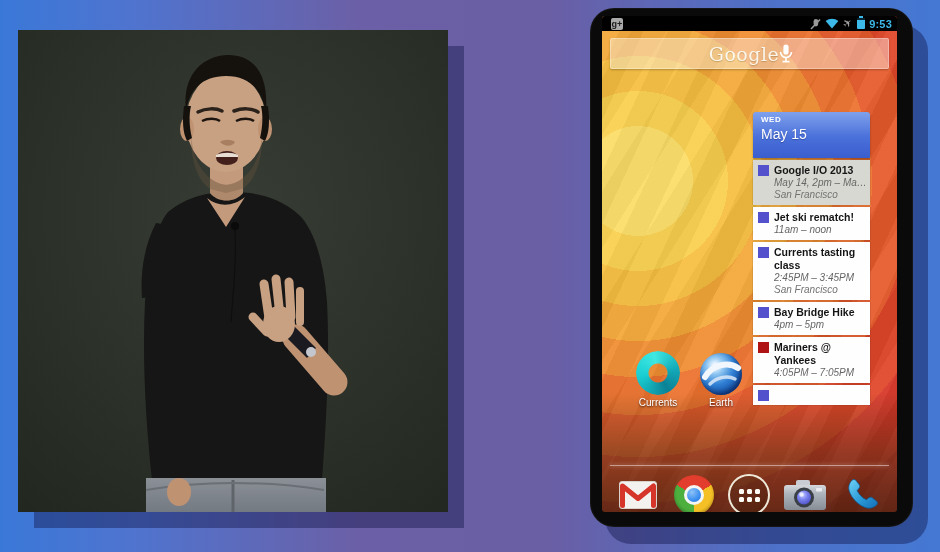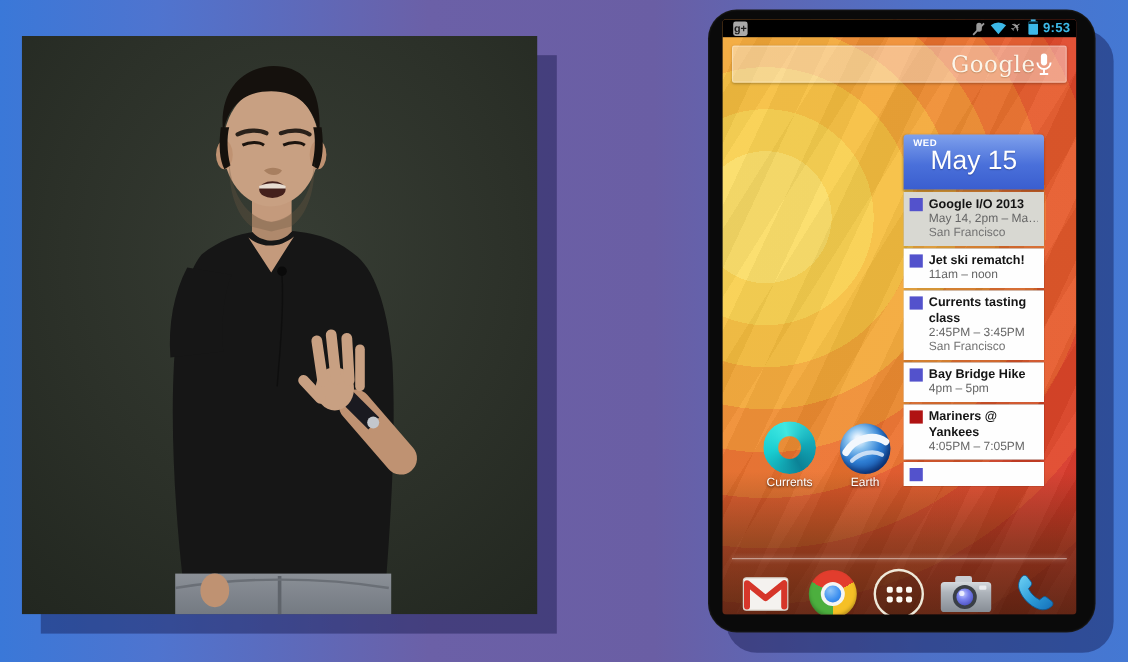--- a/index.html
+++ b/index.html
@@ -36,38 +36,38 @@
   .sb-time{color:#3cb9e8;font-size:11px;font-weight:bold;letter-spacing:0.2px;}
   .airplane{color:#a2a2a2;font-size:11px;line-height:11px;display:inline-block;transform:rotate(-38deg);}
   .battery{position:relative;width:8px;height:11px;background:#3cb9e8;border-radius:1px;margin-left:1px;}
   .battery::before{content:"";position:absolute;top:-2px;left:2px;width:4px;height:2px;background:#3cb9e8;}
   .battery .gap{position:absolute;top:0;left:0;right:0;height:2px;background:#062530;}
 
   
   .searchbar{position:absolute;left:8px;top:22px;width:279px;height:31px;border-radius:2px;
     background:rgba(255,255,255,0.40);
     box-shadow:0 1px 2px rgba(0,0,0,0.25), inset 0 0 0 1px rgba(255,255,255,0.30);
-    display:flex;align-items:center;justify-content:flex-end;box-sizing:border-box;padding:0 12px 0 15px;}
+    display:flex;align-items:center;justify-content:center;box-sizing:border-box;padding:0 12px 0 15px;}
   .google-logo{font-family:"DejaVu Serif",serif;font-size:19px;color:#fdfaf0;opacity:0.95;
     text-shadow:0 1px 1px rgba(110,80,30,0.35);letter-spacing:0.5px;}
 
   
   .calendar{position:absolute;left:151px;top:96px;width:117px;}
   .cal-header{height:46px;border-radius:3px 3px 0 0;box-sizing:border-box;padding:3px 8px 2px;
     background:linear-gradient(to bottom,#7fa1ec,#4a70da 55%,#3a5ecf);color:#fff;
     box-shadow:0 1px 2px rgba(0,0,0,0.35);}
   .cal-day{font-size:8px;font-weight:bold;letter-spacing:0.5px;line-height:9px;}
-  .cal-date{font-size:22px;line-height:20px;font-weight:normal;text-shadow:0 1px 1px rgba(0,0,40,0.3);text-align:center;}
+  .cal-date{font-size:14px;line-height:20px;font-weight:normal;text-shadow:0 1px 1px rgba(0,0,40,0.3);}
   .event-list{display:flex;flex-direction:column;gap:2px;margin-top:2px;}
   .event-card{background:#fefefe;display:flex;gap:5px;padding:4px 5px;box-shadow:0 0 1px rgba(0,0,0,0.45);}
   .event-card.highlight{background:#d8d8d2;}
   .event-marker{flex:0 0 11px;width:11px;height:11px;margin-top:1px;background:#5352cc;}
   .event-text{min-width:0;}
   .event-title{font-size:10.5px;font-weight:bold;color:#141414;line-height:13px;}
-  .event-time,.event-location{font-size:10px;color:#666;line-height:12px;white-space:nowrap;overflow:hidden;}
+  .event-time,.event-location{font-size:10px;color:#666;line-height:12px;white-space:nowrap;overflow:hidden;font-style:italic;}
   .event-location{color:#737373;}
 
   
   .shortcut{position:absolute;display:flex;flex-direction:column;align-items:center;}
   .shortcut-currents{left:26px;top:335px;width:60px;}
   .shortcut-earth{left:91px;top:337px;width:56px;}
   .shortcut-label{margin-top:2px;font-size:10px;color:#fff;text-shadow:0 1px 2px rgba(0,0,0,0.75);}
   .currents-icon{width:44px;height:44px;border-radius:50%;
     background:conic-gradient(from 150deg,#0c8296,#18cdd1 30%,#3fe8e2 55%,#12a9b8 80%,#0c8296);
     -webkit-mask:radial-gradient(circle at 50% 50%, transparent 0 9px, #000 10px);

